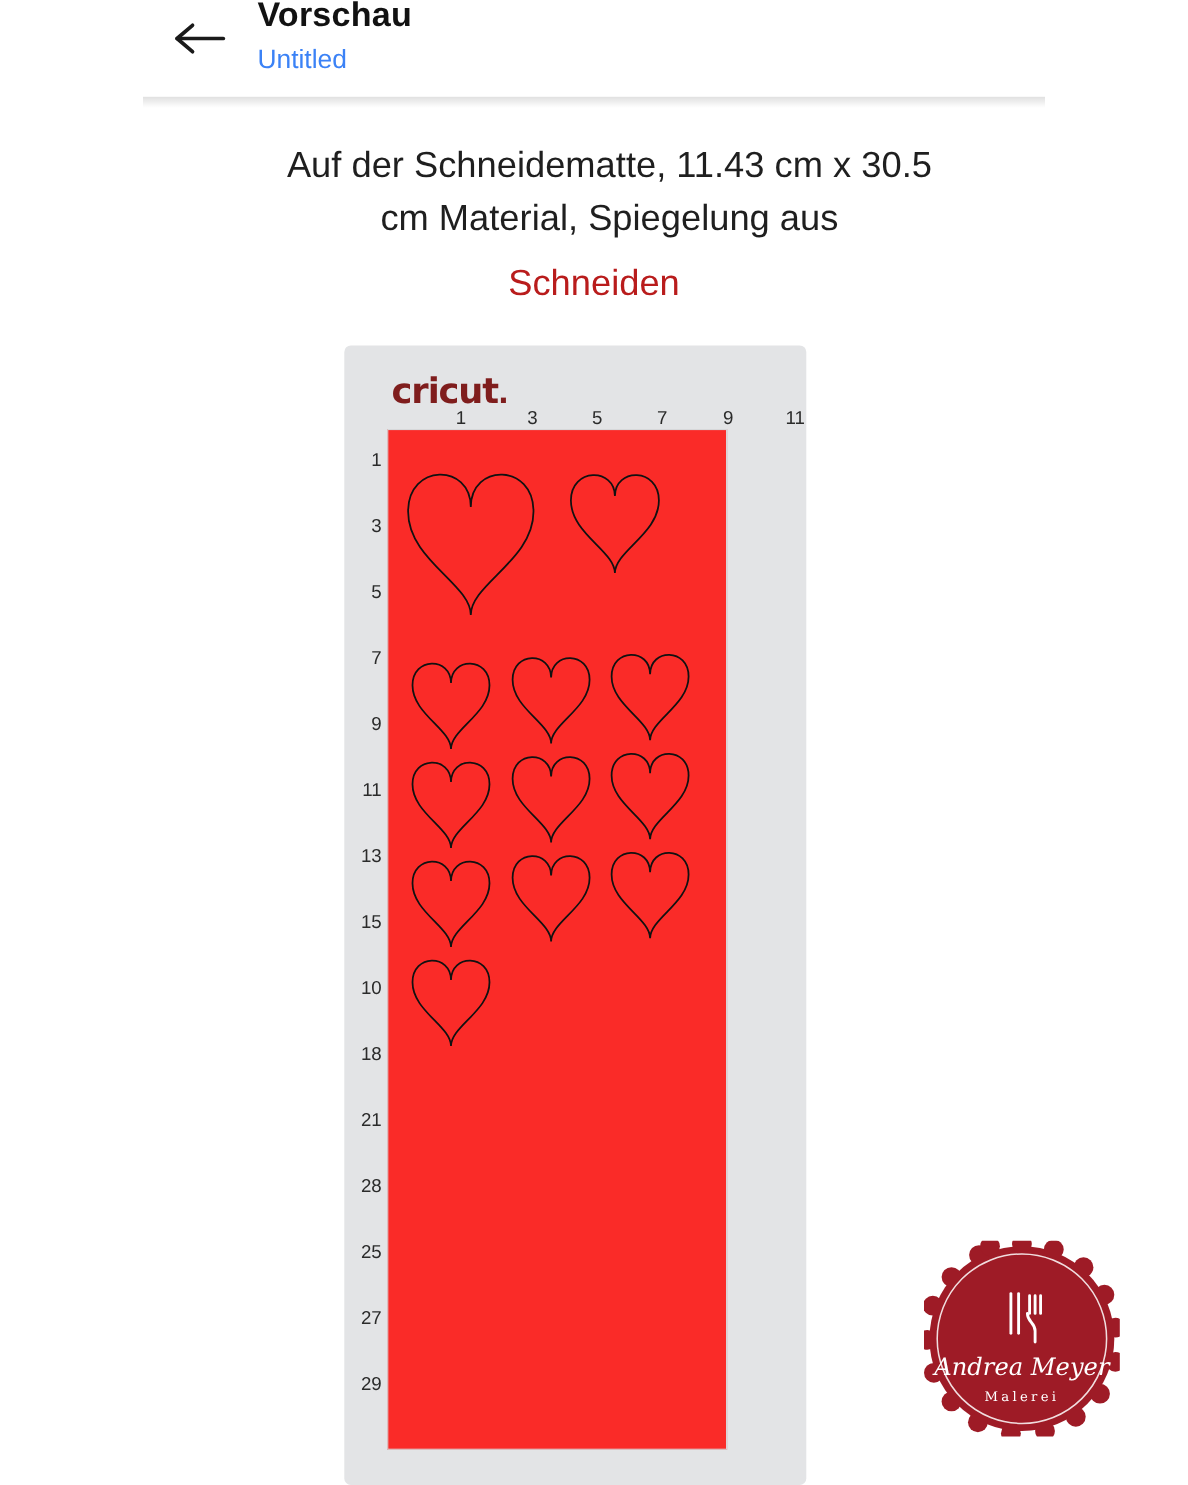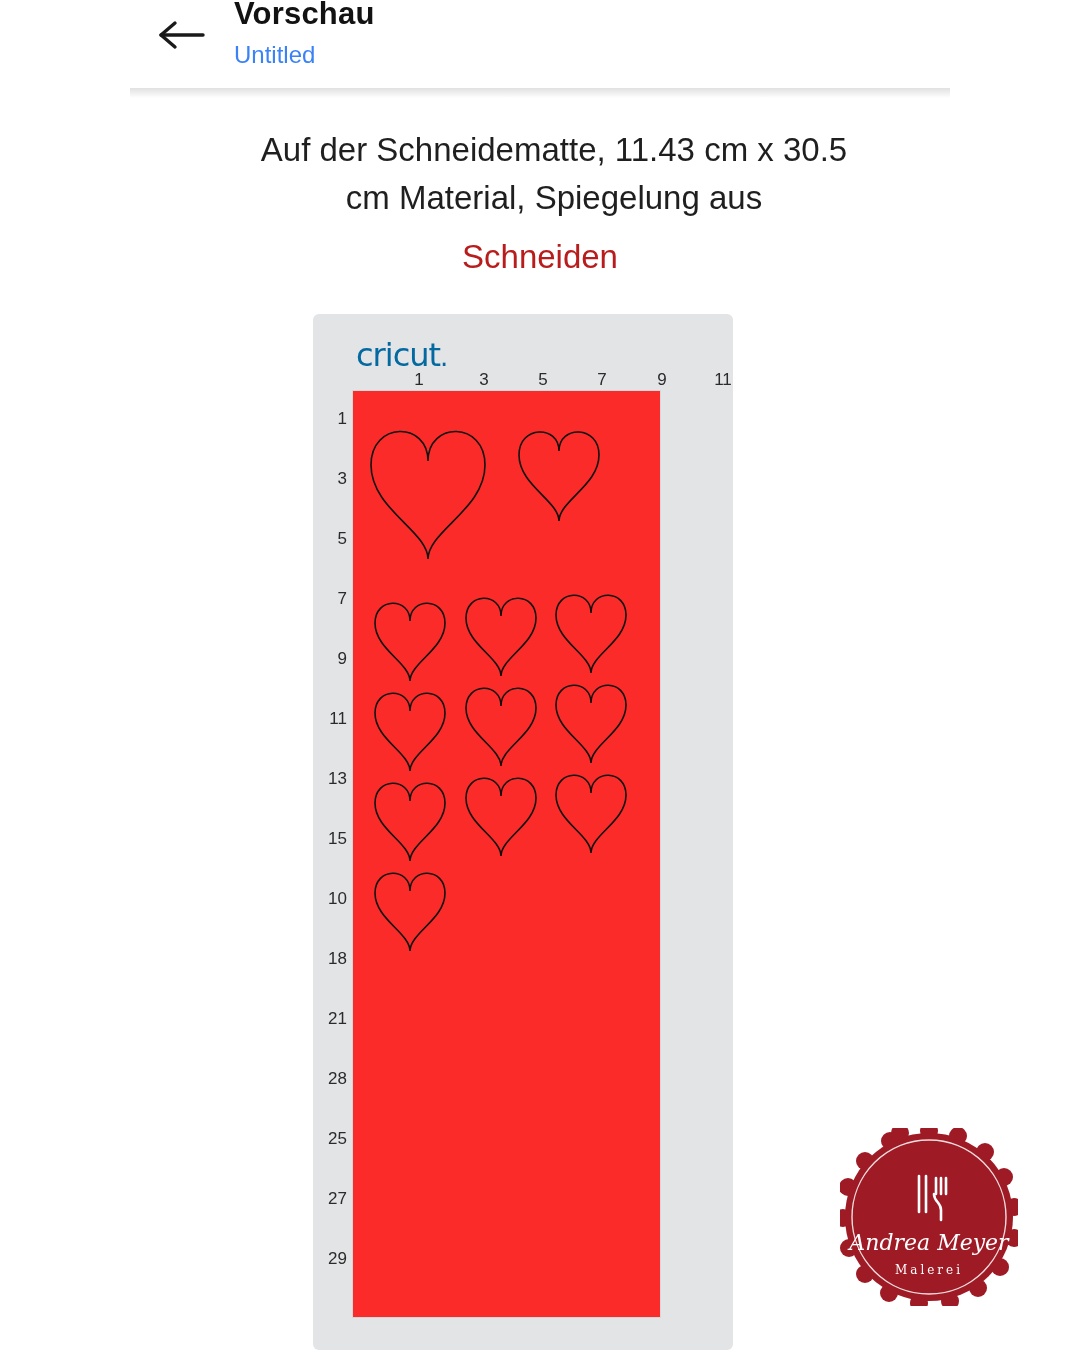--- a/index.html
+++ b/index.html
@@ -111,22 +111,22 @@
     width: 420px;
     height: 1036px;
     background: #e3e4e6;
     border-radius: 6px;
   }
   .cricut-logo {
     position: absolute;
     left: 43px;
     top: 22px;
     font-size: 32px;
-    font-weight: normal;
-    color: #0369a1;
+    font-weight: bold;
+    color: #7f1d1d;
     letter-spacing: -1px;
     font-family: "DejaVu Sans", sans-serif;
   }
   .cricut-logo .dot {
     font-size: 26px;
   }
 
   .ruler-top {
     position: absolute;
     left: 40px;

